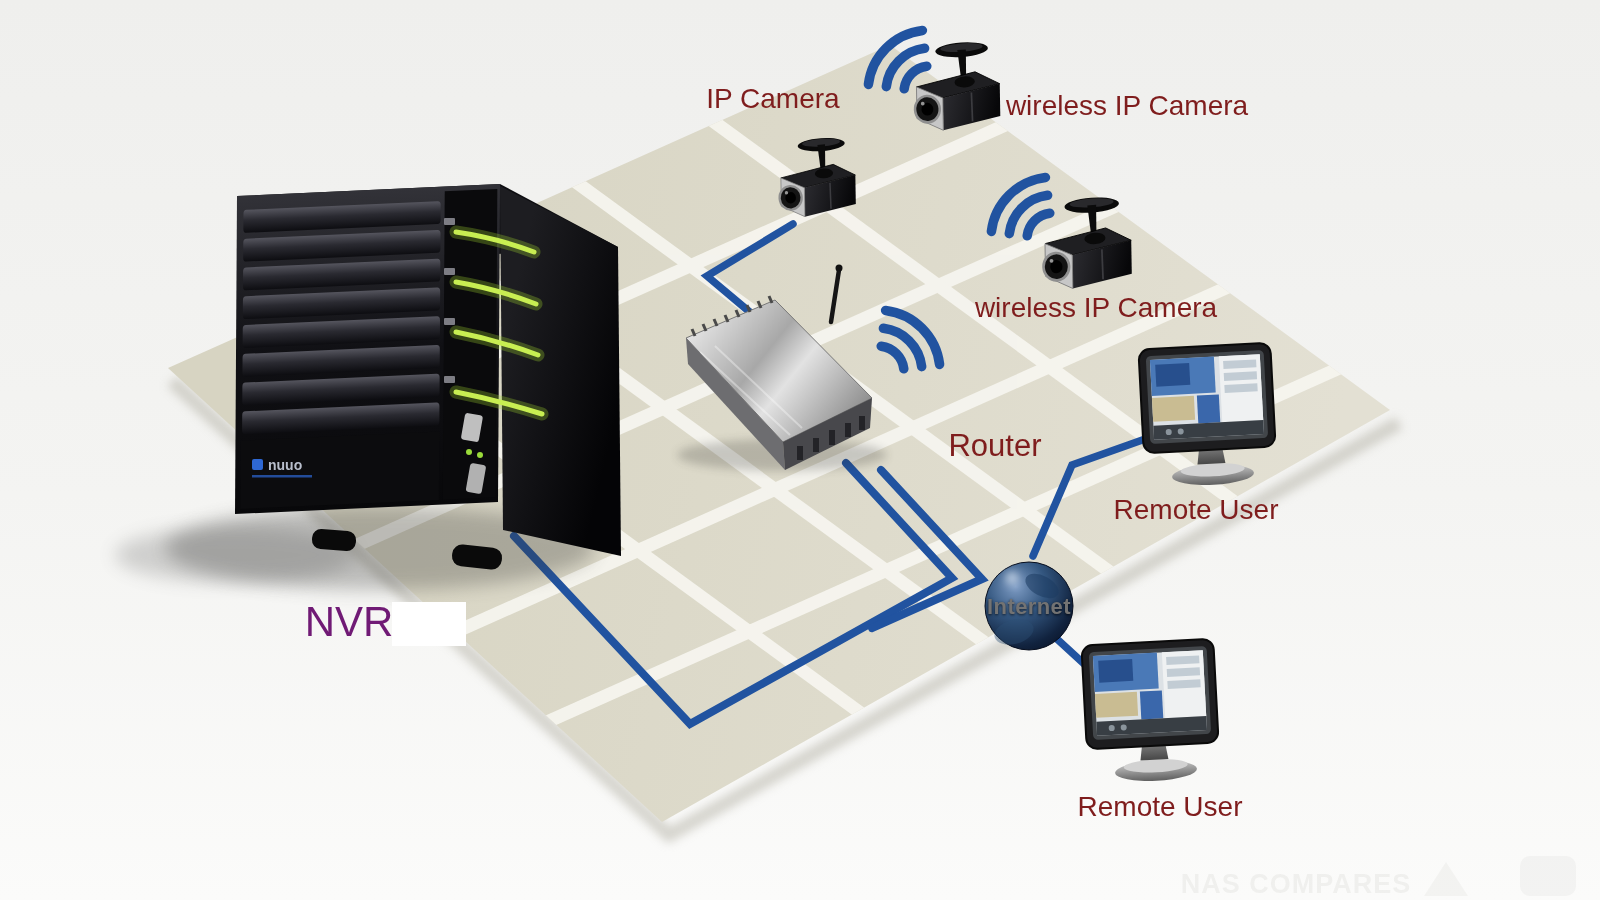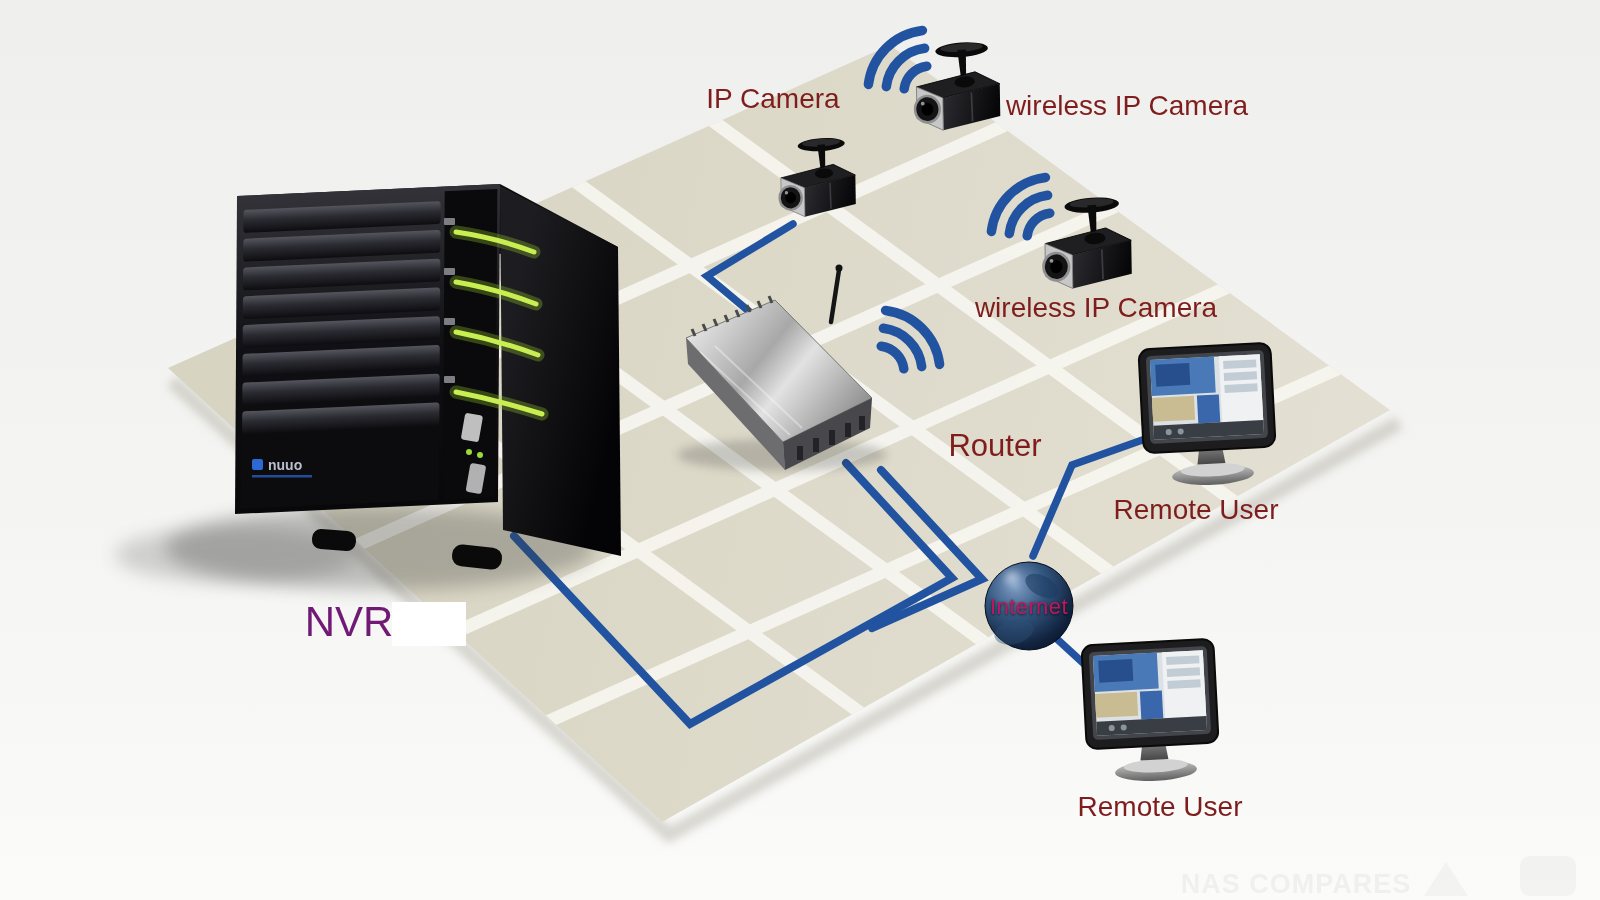--- a/index.html
+++ b/index.html
@@ -3,21 +3,21 @@
 <meta charset="utf-8">
 <style>
   html,body{margin:0;padding:0;background:#e8e8e6;font-family:"Liberation Sans",sans-serif;}
   .stage{position:relative;width:1600px;height:900px;overflow:hidden;background:#f3f3f1;}
   .stage svg{position:absolute;inset:0;}
   .lbl{position:absolute;transform:translate(-50%,-50%);white-space:nowrap;color:#7f1d1d;
        font-family:"Liberation Sans",sans-serif;font-weight:400;letter-spacing:0;}
   .lbl-nvr{font-size:42px;letter-spacing:0px;color:#701a75;}
   .lbl-std{font-size:28px;}
   .lbl-router{font-size:31px;}
-  .lbl-internet{font-size:22px;font-weight:400;color:#be185d;letter-spacing:.4px;
+  .lbl-internet{font-size:22px;font-weight:700;color:#737373;letter-spacing:.4px;
        text-shadow:0 1px 3px rgba(0,0,0,.75);text-align:center;}
   .watermark{position:absolute;transform:translate(-50%,-50%);white-space:nowrap;
        font-size:27px;font-weight:700;color:rgba(60,60,55,0.06);letter-spacing:1px;}
   .wm-tri{position:absolute;width:0;height:0;border-left:22px solid transparent;
        border-right:22px solid transparent;border-bottom:34px solid rgba(60,60,55,0.045);}
   .wm-blob{position:absolute;width:56px;height:40px;border-radius:10px;background:rgba(60,60,55,0.04);}
 </style>
 </head>
 <body>
 

